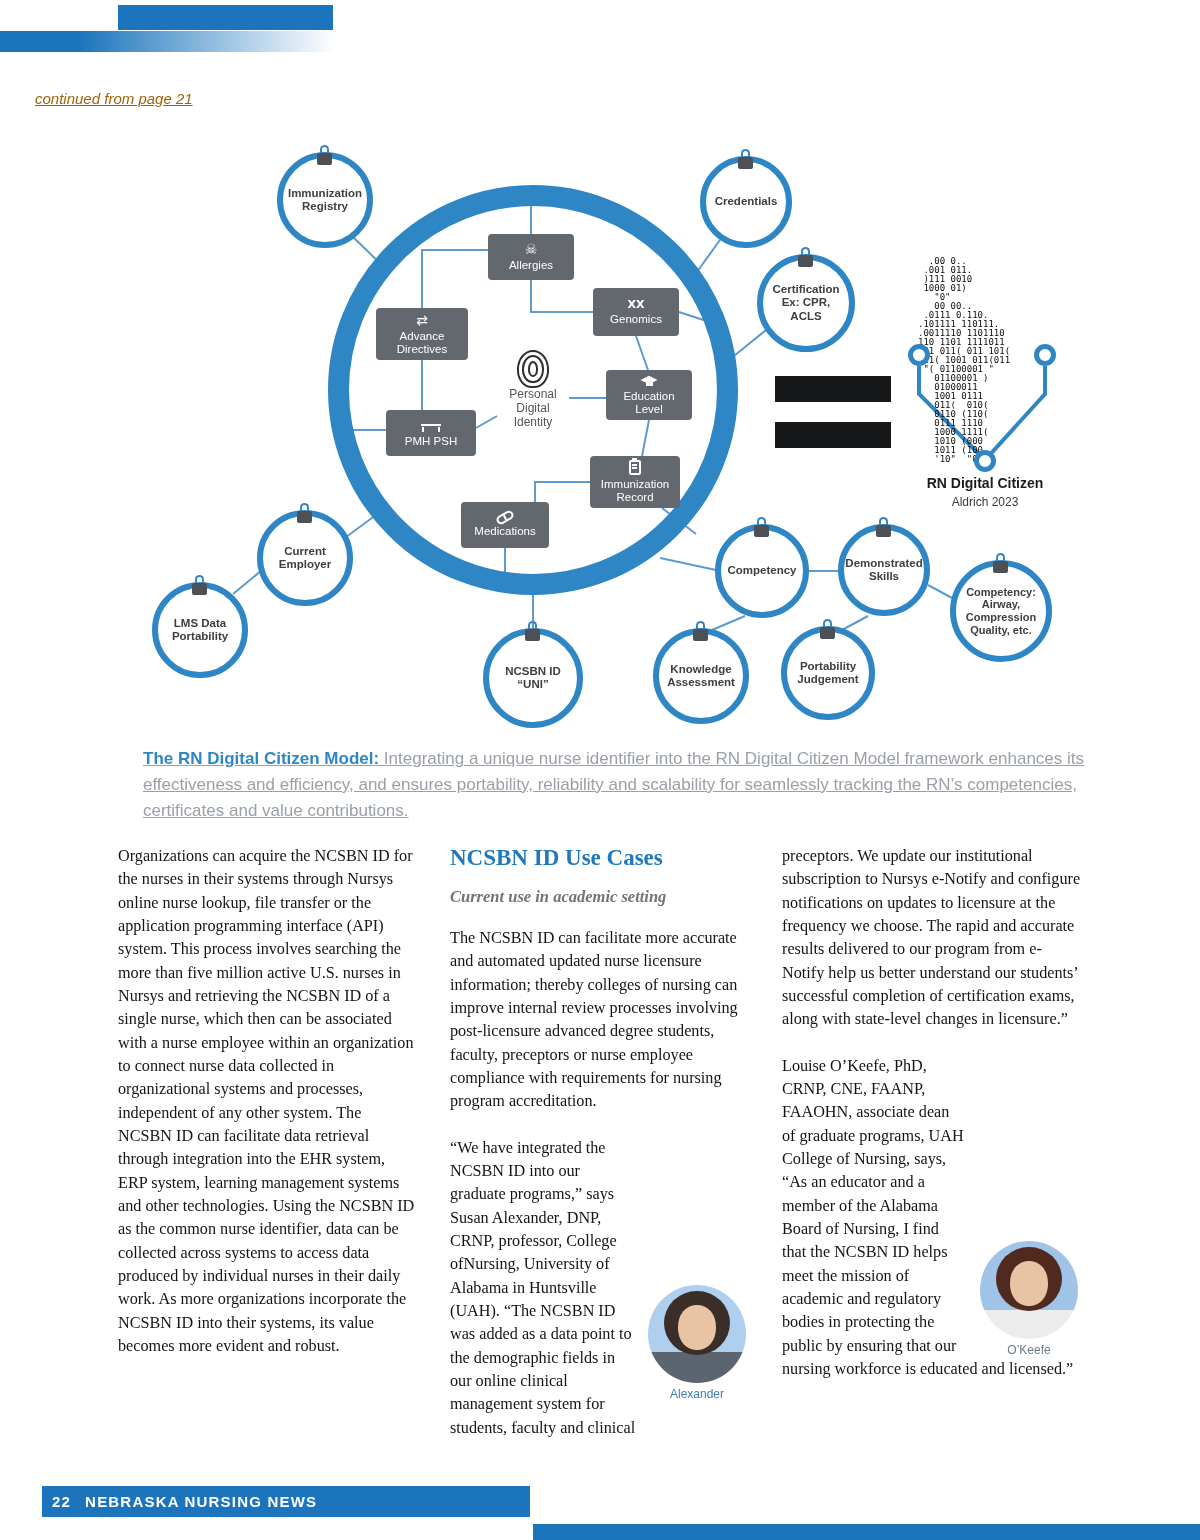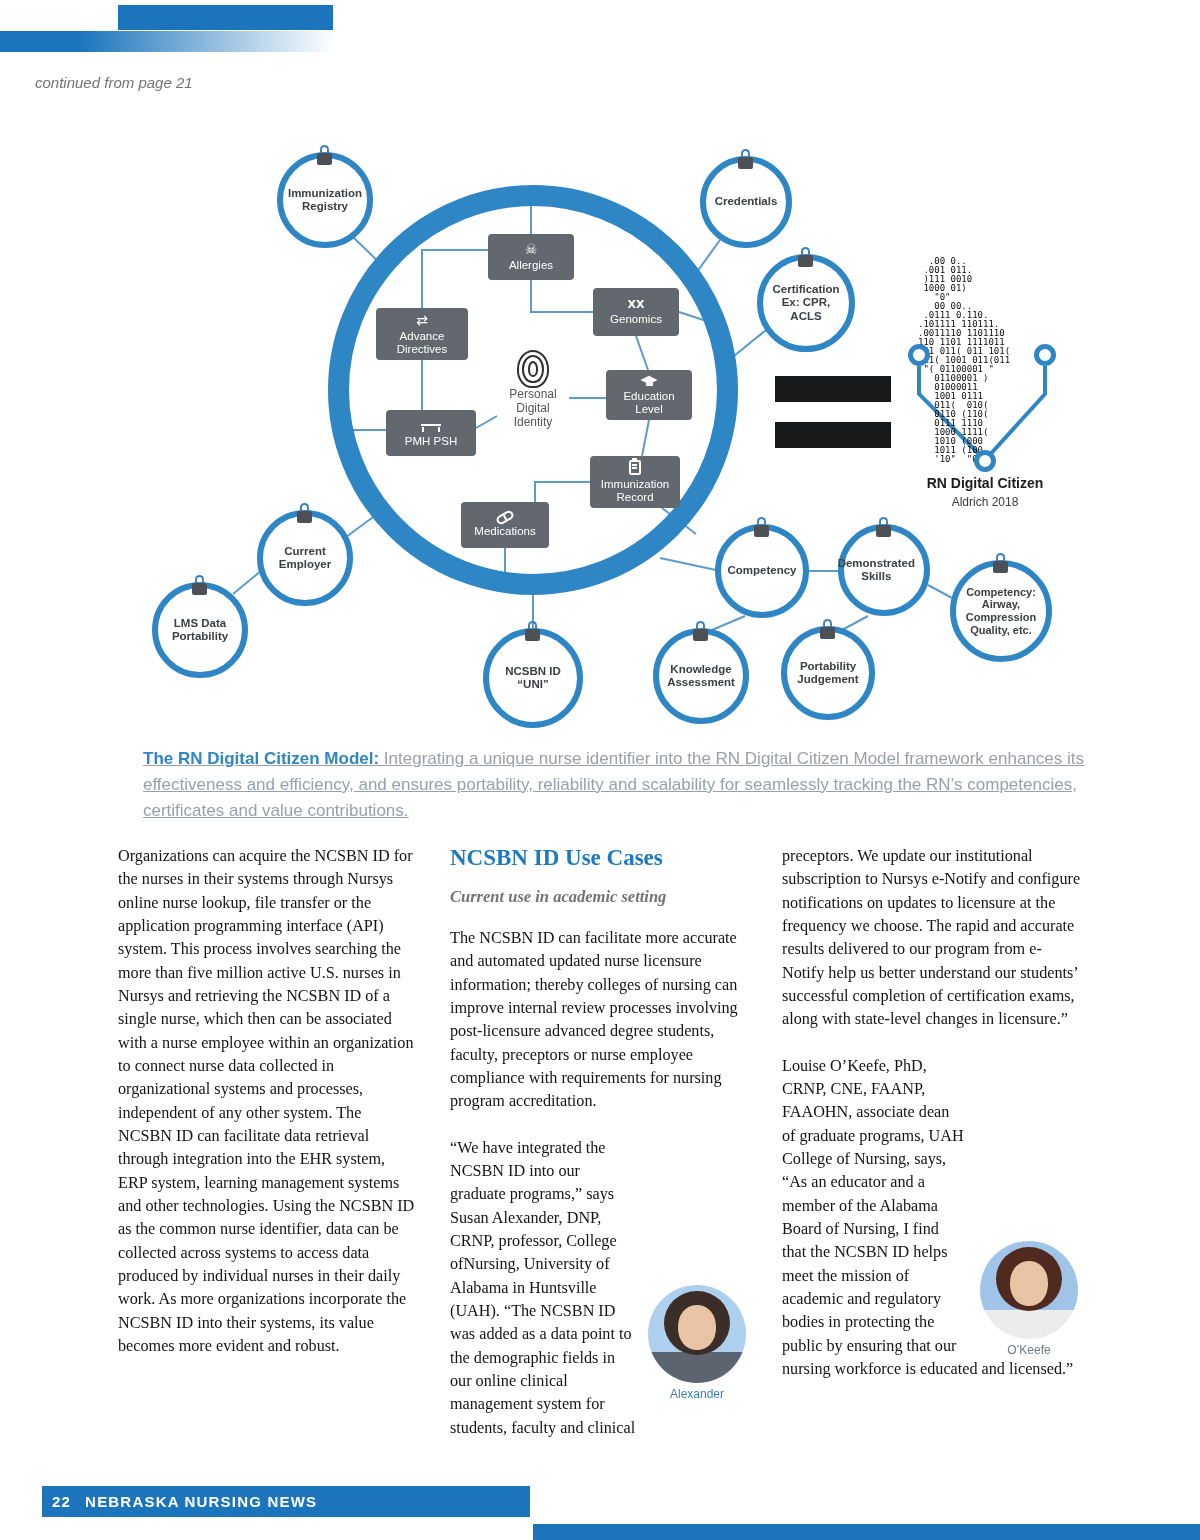--- a/index.html
+++ b/index.html
@@ -3,21 +3,21 @@
 <meta charset="utf-8">
 <style>
   html,body { margin:0; padding:0; background:#ffffff; }
   .page { position:relative; width:1200px; height:1540px; background:#fff; overflow:hidden;
           font-family:"Liberation Serif", serif; color:#151515; }
 
   
   .deco-top-rect { position:absolute; left:118px; top:5px; width:215px; height:25px; background:#1c75bc; }
   .deco-top-grad { position:absolute; left:0; top:31px; width:348px; height:21px;
                    background:linear-gradient(90deg,#1c75bc 0,#1c75bc 80px,rgba(28,117,188,0) 335px); }
-  .continued { position:absolute; left:35px; top:74px; font:italic 15px "Liberation Sans",sans-serif; color:#737373; }
+  .continued { position:absolute; left:35px; top:90px; font:italic 15px "Liberation Sans",sans-serif; color:#a16207;text-decoration:underline; }
 
   
   .diagram { position:absolute; left:0; top:130px; width:1200px; height:615px; }
   .diagram svg.lines { position:absolute; left:0; top:0; z-index:0; }
   .big-ring { position:absolute; left:328px; top:55px; width:410px; height:410px; box-sizing:border-box;
               border:21px solid #2e86c5; border-radius:50%; z-index:1; }
 
   .node { position:absolute; background:#63686e; color:#fff; border-radius:4px; z-index:3;
           display:flex; flex-direction:column; align-items:center; justify-content:center; gap:3px;
           font:11.5px/1.12 "Liberation Sans",sans-serif; text-align:center; box-sizing:border-box; padding:4px; }
@@ -42,21 +42,21 @@
          font:bold 11.5px/1.15 "Liberation Sans",sans-serif; color:#3c4043; padding:9px; }
   .sat-immreg     { left:277px; top:22px;  width:96px;  height:96px; }
   .sat-credentials{ left:700px; top:26px;  width:92px;  height:92px; }
   .sat-cert       { left:757px; top:124px; width:98px;  height:98px; }
   .sat-employer   { left:257px; top:380px; width:96px;  height:96px; }
   .sat-lms        { left:152px; top:452px; width:96px;  height:96px; }
   .sat-ncsbn      { left:483px; top:498px; width:100px; height:100px; }
   .sat-knowledge  { left:653px; top:498px; width:96px;  height:96px; }
   .sat-quantified { left:781px; top:496px; width:94px;  height:94px; }
   .sat-competency { left:715px; top:394px; width:94px;  height:94px; }
-  .sat-demskills  { left:838px; top:394px; width:92px;  height:92px;justify-content:flex-end; }
+  .sat-demskills  { left:838px; top:394px; width:92px;  height:92px; }
   .sat-compairway { left:950px; top:430px; width:102px; height:102px; font-size:11px;align-items:center; }
 
   
   .lock { position:absolute; top:-13px; left:50%; transform:translateX(-50%); width:18px; height:21px; z-index:4; }
   .lock::before { content:""; position:absolute; top:0; left:4px; width:9px; height:9px;
                   border:2.5px solid #3b83c0; border-bottom:none; border-radius:6px 6px 0 0; box-sizing:border-box; }
   .lock::after  { content:""; position:absolute; top:8px; left:1px; width:15px; height:12px; background:#4d5156; border-radius:2px; }
 
   
   .equals-bar { position:absolute; left:775px; width:116px; height:26px; background:#17181a; z-index:2; }
@@ -271,21 +271,21 @@
    0110 (110(
    0111 1110
    1000 1111(
    1010 (000
    1011 (100
    '10"  "00'</pre>
     <div class="link-dot dot-l"></div>
     <div class="link-dot dot-r"></div>
     <div class="link-dot dot-b"></div>
     <div class="fig-label">RN Digital Citizen</div>
-    <div class="fig-credit">Aldrich 2018</div>
+    <div class="fig-credit">Aldrich 2023</div>
   </div>
 
   <div class="caption">
     <span class="lead">The RN Digital Citizen Model:</span><span> Integrating a unique nurse identifier into the RN Digital Citizen Model framework enhances its effectiveness and efficiency, and ensures portability, reliability and scalability for seamlessly tracking the RN’s competencies, certificates and value contributions.</span>
   </div>
 
   <div class="article">
 
     <div class="col">
       <p class="para">Organizations can acquire the NCSBN ID for the nurses in their systems through Nursys online nurse lookup, file transfer or the application programming interface (API) system. This process involves searching the more than five million active U.S. nurses in Nursys and retrieving the NCSBN ID of a single nurse, which then can be associated with a nurse employee within an organization to connect nurse data collected in organizational systems and processes, independent of any other system. The NCSBN ID can facilitate data retrieval through integration into the EHR system, ERP system, learning management systems and other technologies. Using the NCSBN ID as the common nurse identifier, data can be collected across systems to access data produced by individual nurses in their daily work. As more organizations incorporate the NCSBN ID into their systems, its value becomes more evident and robust.</p>

